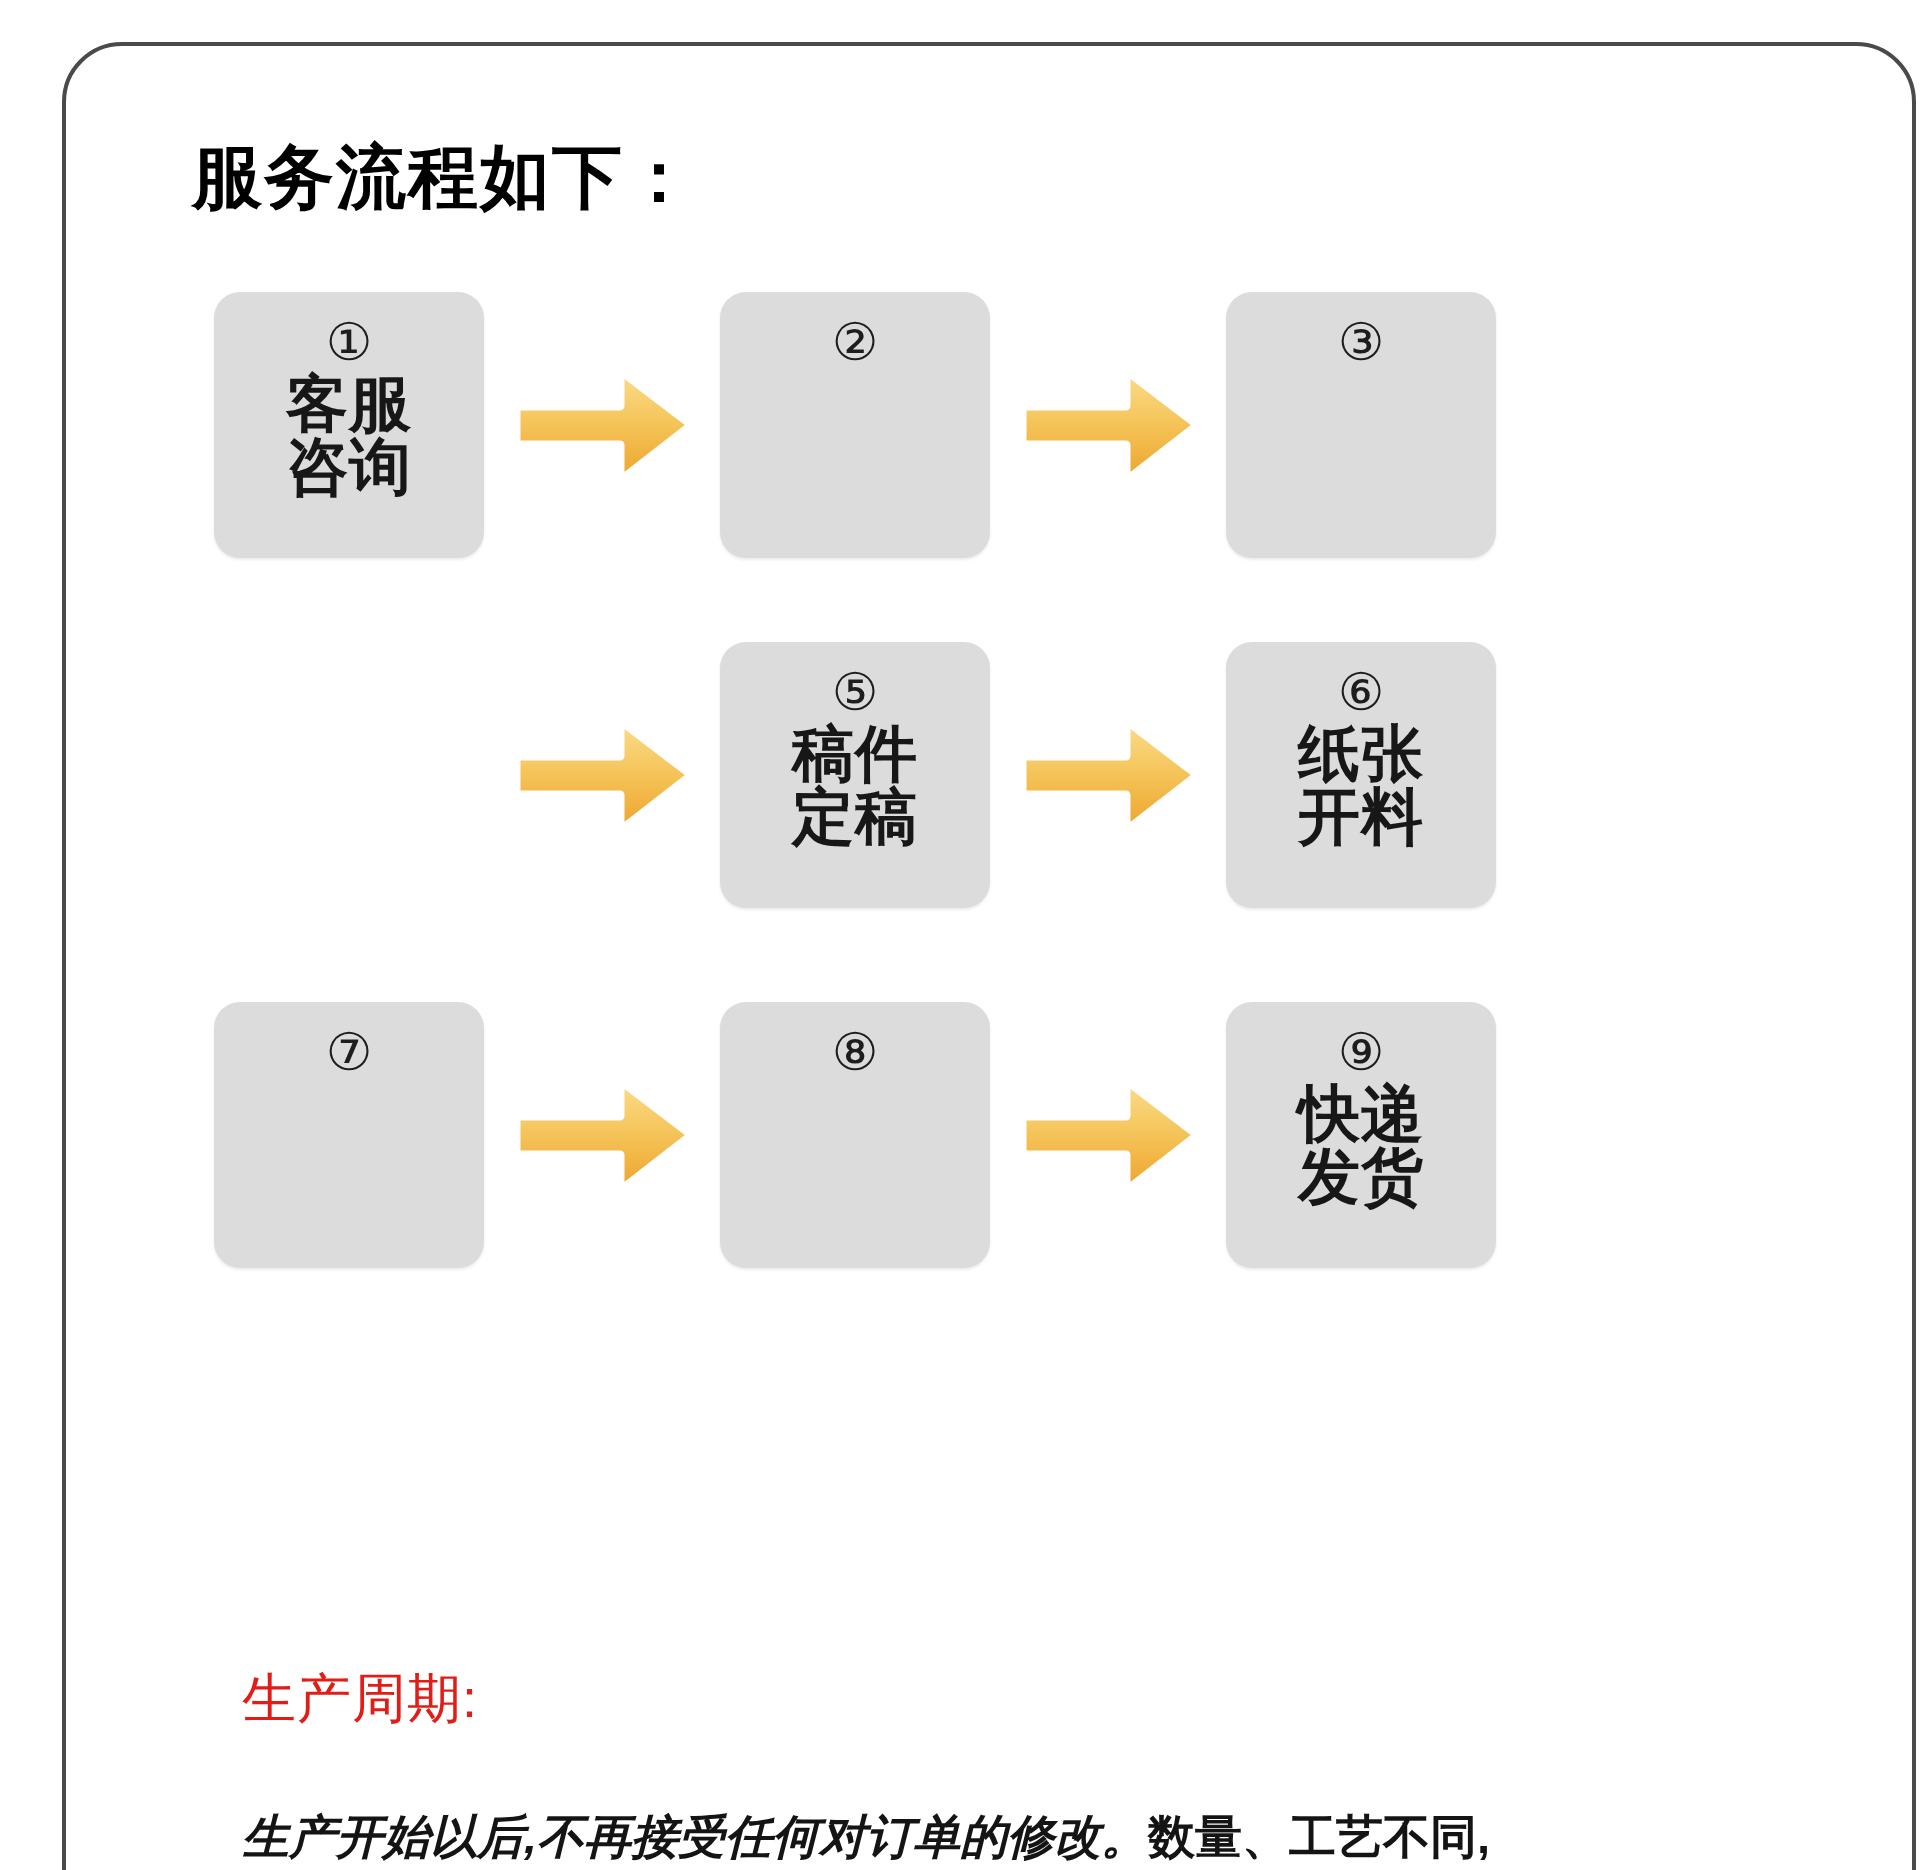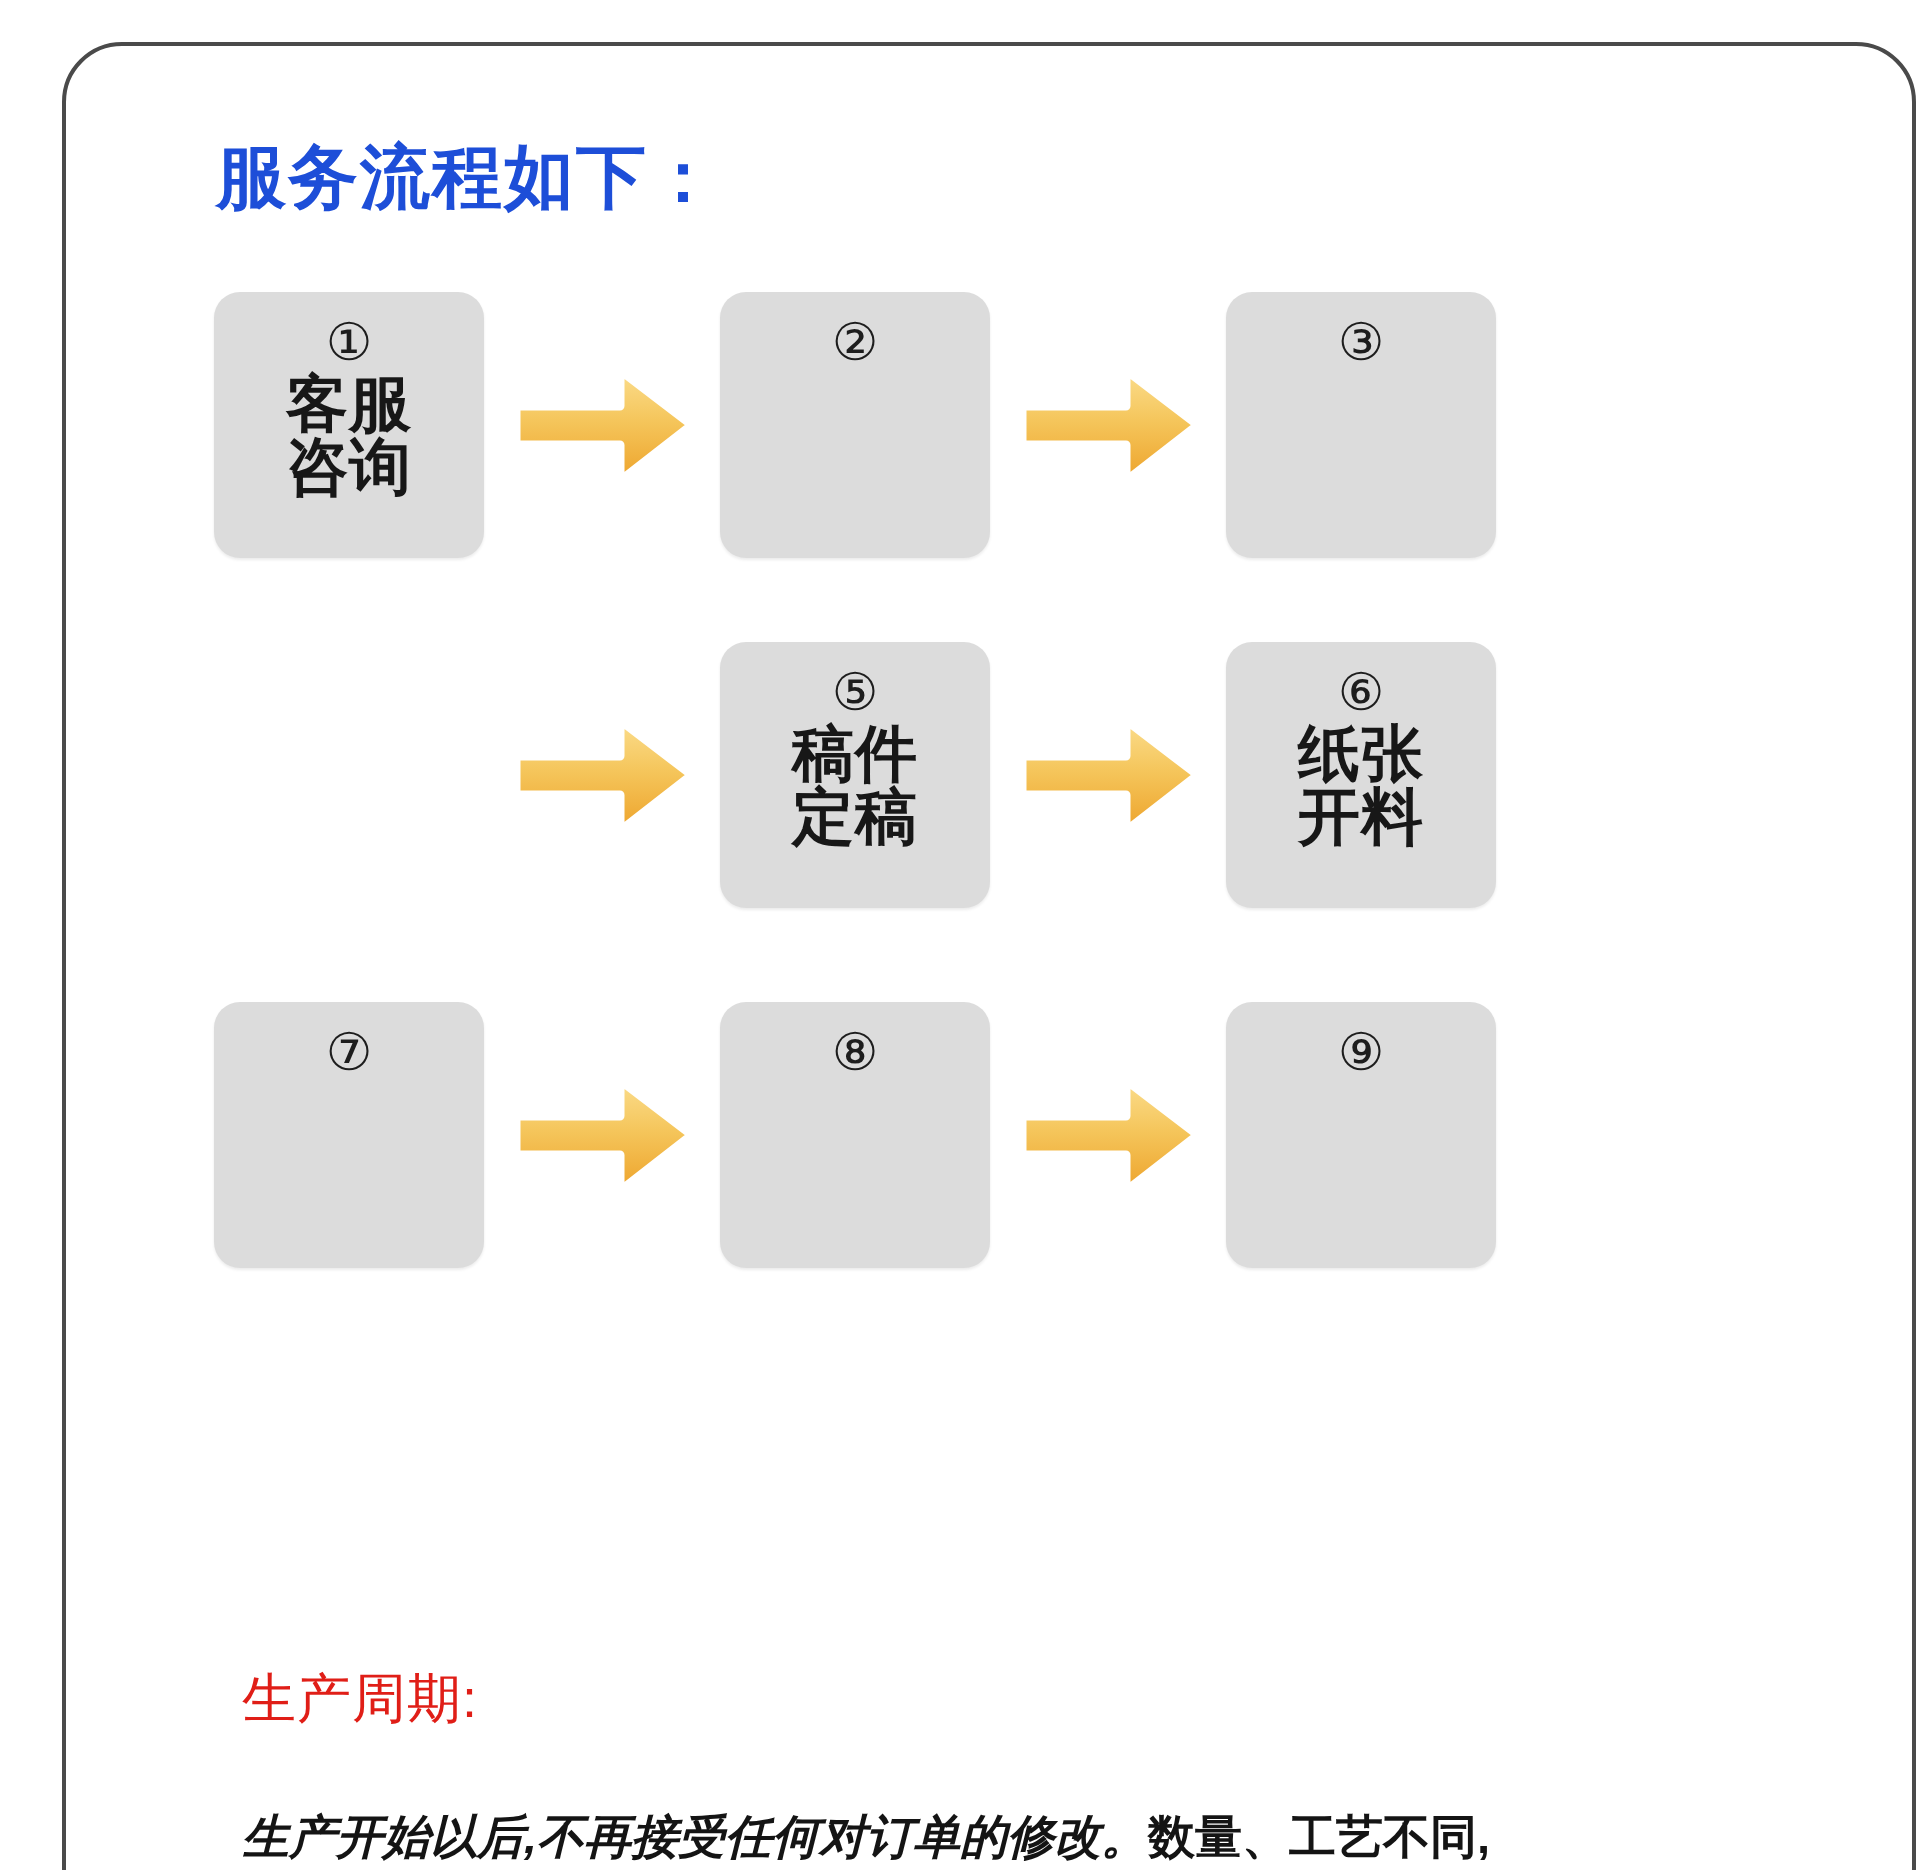--- a/index.html
+++ b/index.html
@@ -8,22 +8,22 @@
 
   
   #card{
     position:absolute;left:62px;top:42px;width:1854px;height:1886px;
     border:4px solid #4a4a4a;border-radius:60px;box-sizing:border-box;
     background:#ffffff;
   }
 
   
   #title{
-    position:absolute;left:150px;top:96px;
-    font-size:70px;font-weight:700;color:#1d4ed8;
+    position:absolute;left:126px;top:96px;
+    font-size:70px;font-weight:700;color:#000000;
     letter-spacing:2px;line-height:1;white-space:nowrap;
   }
 
   
   .row{position:absolute;left:148px;width:1300px;height:266px;}
   #row1{top:246px;}
   #row2{top:596px;}
   #row3{top:956px;}
 
   .cell{position:absolute;top:0;width:270px;height:266px;}
@@ -173,20 +173,24 @@
 
     <div class="arrow-slot a1">
       <svg class="arrow-svg" viewBox="0 0 200 150">
         <path d="M14,56 L118,56 L118,20 L190,75 L118,131 L118,95 L14,95 Z" fill="url(#g1)" stroke="#ffffff" stroke-width="9" stroke-linejoin="round"></path>
       </svg>
     </div>
 
     <div class="cell c2">
       <div class="step-box">
         <div class="step-num">⑨</div>
+        <div class="step-label">
+          <span>快递</span>
+          <span>发货</span>
+        </div>
       </div>
     </div>
   </div>
 
   <div id="cycle-title">生产周期:</div>
 
   <div id="cycle-body">
     <span class="em">生产开始以后,不再接受任何对订单的修改。</span><span>数量、工艺不同,出厂时间、生产工期也不同具体工期咨询客服商定，一般都是2-7天。</span>
   </div>
 

